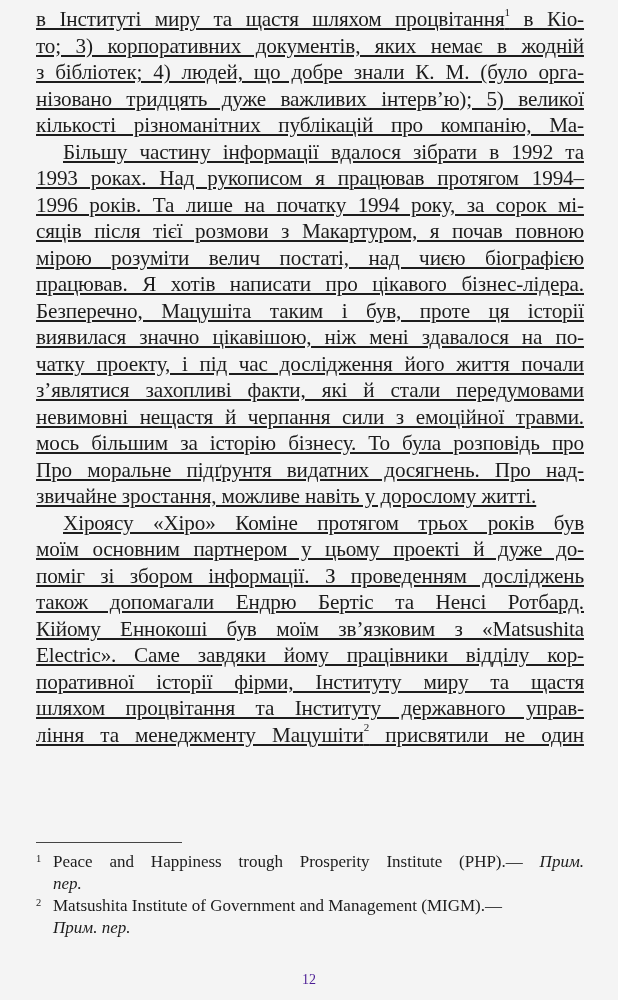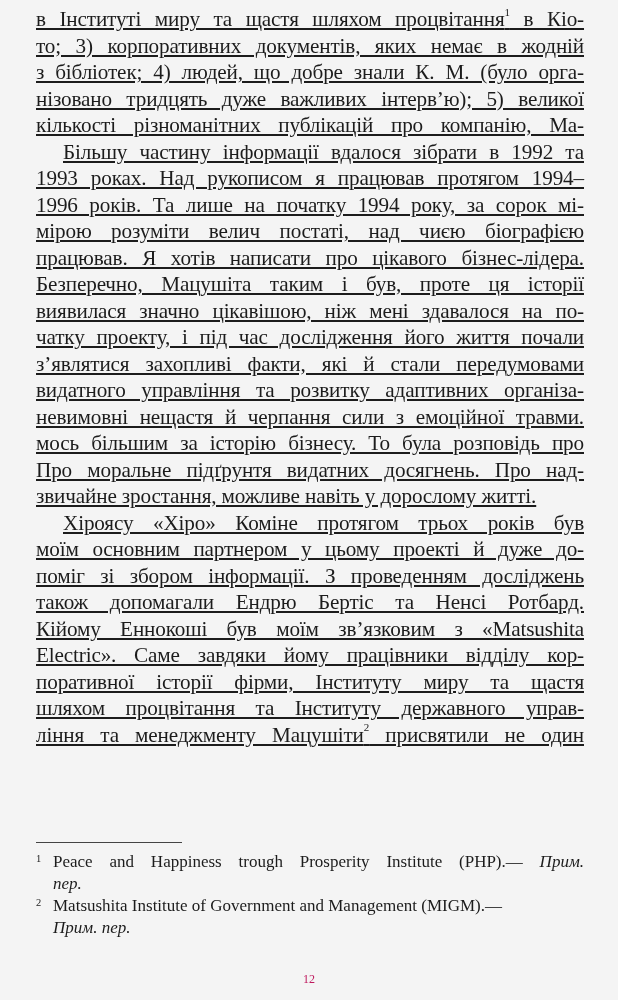--- a/index.html
+++ b/index.html
@@ -84,49 +84,49 @@
       text-align-last: justify;
     }
     i {
     }
     .page-number {
       position: absolute;
       left: 0;
       width: 618px;
       top: 972px;
       text-align: center;
-      font-size: 12px;
-      color: #be185d;
+      font-size: 14px;
+      color: #4c1d95;
     }
   </style>
 </head>
 <body>
 
 <div class="page">
   <div class="body-text">
 
     <div>
       <span class="line"><span>в Інституті миру та щастя шляхом процвітання</span><sup>1</sup><span> в Кіо-</span></span>
       <span class="line">то; 3) корпоративних документів, яких немає в жодній</span>
       <span class="line">з бібліотек; 4) людей, що добре знали К. М. (було орга-</span>
       <span class="line">нізовано тридцять дуже важливих інтерв’ю); 5) великої</span>
       <span class="line">кількості різноманітних публікацій про компанію, Ма-</span>
     </div>
 
     <div>
       <span class="line indent">Більшу частину інформації вдалося зібрати в 1992 та</span>
       <span class="line">1993 роках. Над рукописом я працював протягом 1994–</span>
       <span class="line">1996 років. Та лише на початку 1994 року, за сорок мі-</span>
+      <span class="line">сяців після тієї розмови з Макартуром, я почав повною</span>
       <span class="line">мірою розуміти велич постаті, над чиєю біографією</span>
       <span class="line">працював. Я хотів написати про цікавого бізнес-лідера.</span>
       <span class="line">Безперечно, Мацушіта таким і був, проте ця історії</span>
       <span class="line">виявилася значно цікавішою, ніж мені здавалося на по-</span>
       <span class="line">чатку проекту, і під час дослідження його життя почали</span>
       <span class="line">з’являтися захопливі факти, які й стали передумовами</span>
-      <span class="line">видатного управління та розвитку адаптивних організа-</span>
       <span class="line">невимовні нещастя й черпання сили з емоційної травми.</span>
       <span class="line">мось більшим за історію бізнесу. То була розповідь про</span>
       <span class="line">Про моральне підґрунтя видатних досягнень. Про над-</span>
       <span class="line last">звичайне зростання, можливе навіть у дорослому житті.</span>
     </div>
 
     <div>
       <span class="line indent">Хіроясу «Хіро» Коміне протягом трьох років був</span>
       <span class="line">моїм основним партнером у цьому проекті й дуже до-</span>
       <span class="line">поміг зі збором інформації. З проведенням досліджень</span>

